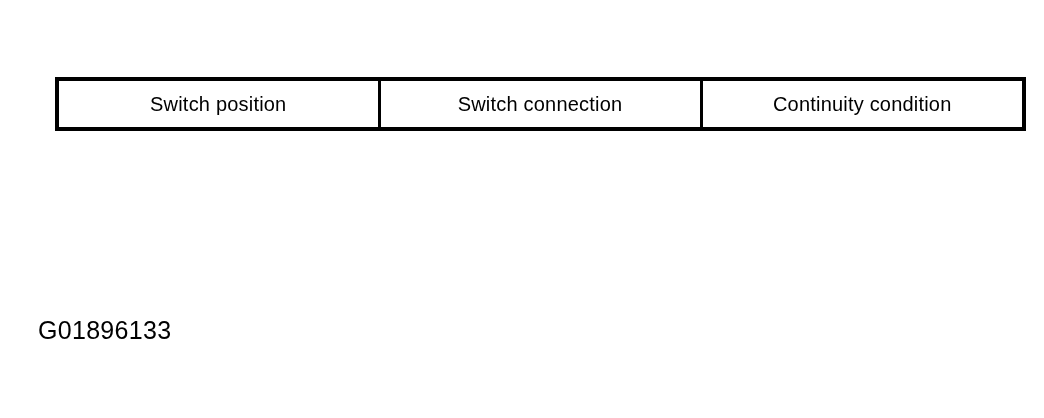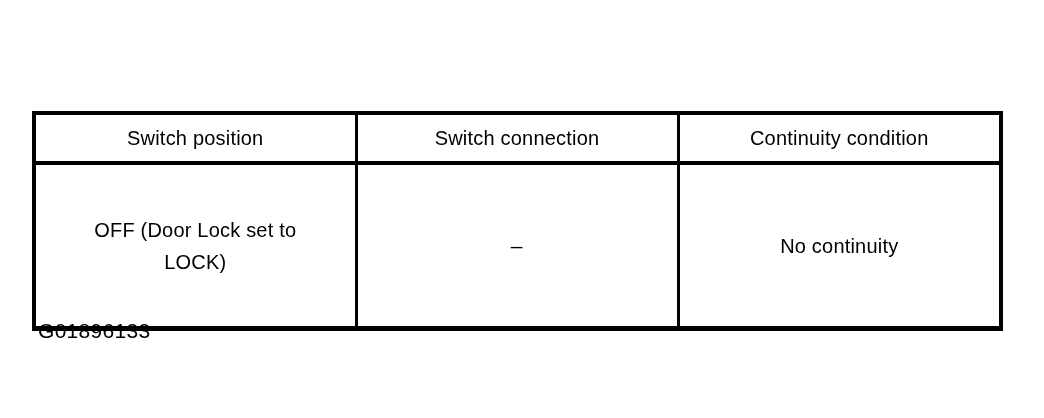--- a/index.html
+++ b/index.html
@@ -14,28 +14,27 @@
     position: relative;
     overflow: hidden;
     font-family: "Liberation Sans", "DejaVu Sans", sans-serif;
     color: #000000;
     -webkit-font-smoothing: none;
   }
 
   
   #spec-table {
     position: absolute;
-    left: 32px;
+    left: 55px;
     top: 77px;
     width: 967px;
     height: 220px;
     border-collapse: collapse;
     table-layout: fixed;
     background: #ffffff;
-    margin-top: 34px;
   }
   #spec-table col.c1 { width: 322px; }
   #spec-table col.c2 { width: 322px; }
   #spec-table col.c3 { width: 323px; }
 
   #spec-table th,
   #spec-table td {
     border: 3px solid #000000;
     text-align: center;
     vertical-align: middle;
@@ -84,21 +83,21 @@
   #spec-table tr > *:last-child  { border-right-width: 4px; }
   #spec-table thead tr th { border-top-width: 4px; }
   #spec-table tbody tr:last-child td { border-bottom-width: 5px; }
   #spec-table tbody tr.row-on td { border-top-width: 5px; }
 
   
   #figure-caption {
     position: absolute;
     left: 38px;
     top: 318px;
-    font-size: 21px;
+    font-size: 25px;
     line-height: 25px;
     letter-spacing: 0.3px;
     color: #000000;
     white-space: pre;
   }
 
   .cell-line { display: block; white-space: pre; }
 </style>
 </head>
 <body>
@@ -110,24 +109,16 @@
       <col class="c3">
   </colgroup>
   <thead>
     <tr>
       <th>Switch position</th>
       <th>Switch connection</th>
       <th>Continuity  condition</th>
     </tr>
   </thead>
   <tbody>
-    <tr class="row-off">
-      <td class="switch-cell">
-        <span class="cell-line">OFF (Door Lock set to</span>
-        <span class="cell-line">LOCK)</span>
-      </td>
-      <td class="tester-cell">–</td>
-      <td class="condition-cell">No continuity</td>
-    </tr>
   </tbody>
 </table>
 
 <div id="figure-caption">G01896133</div>
 
 </body></html>

